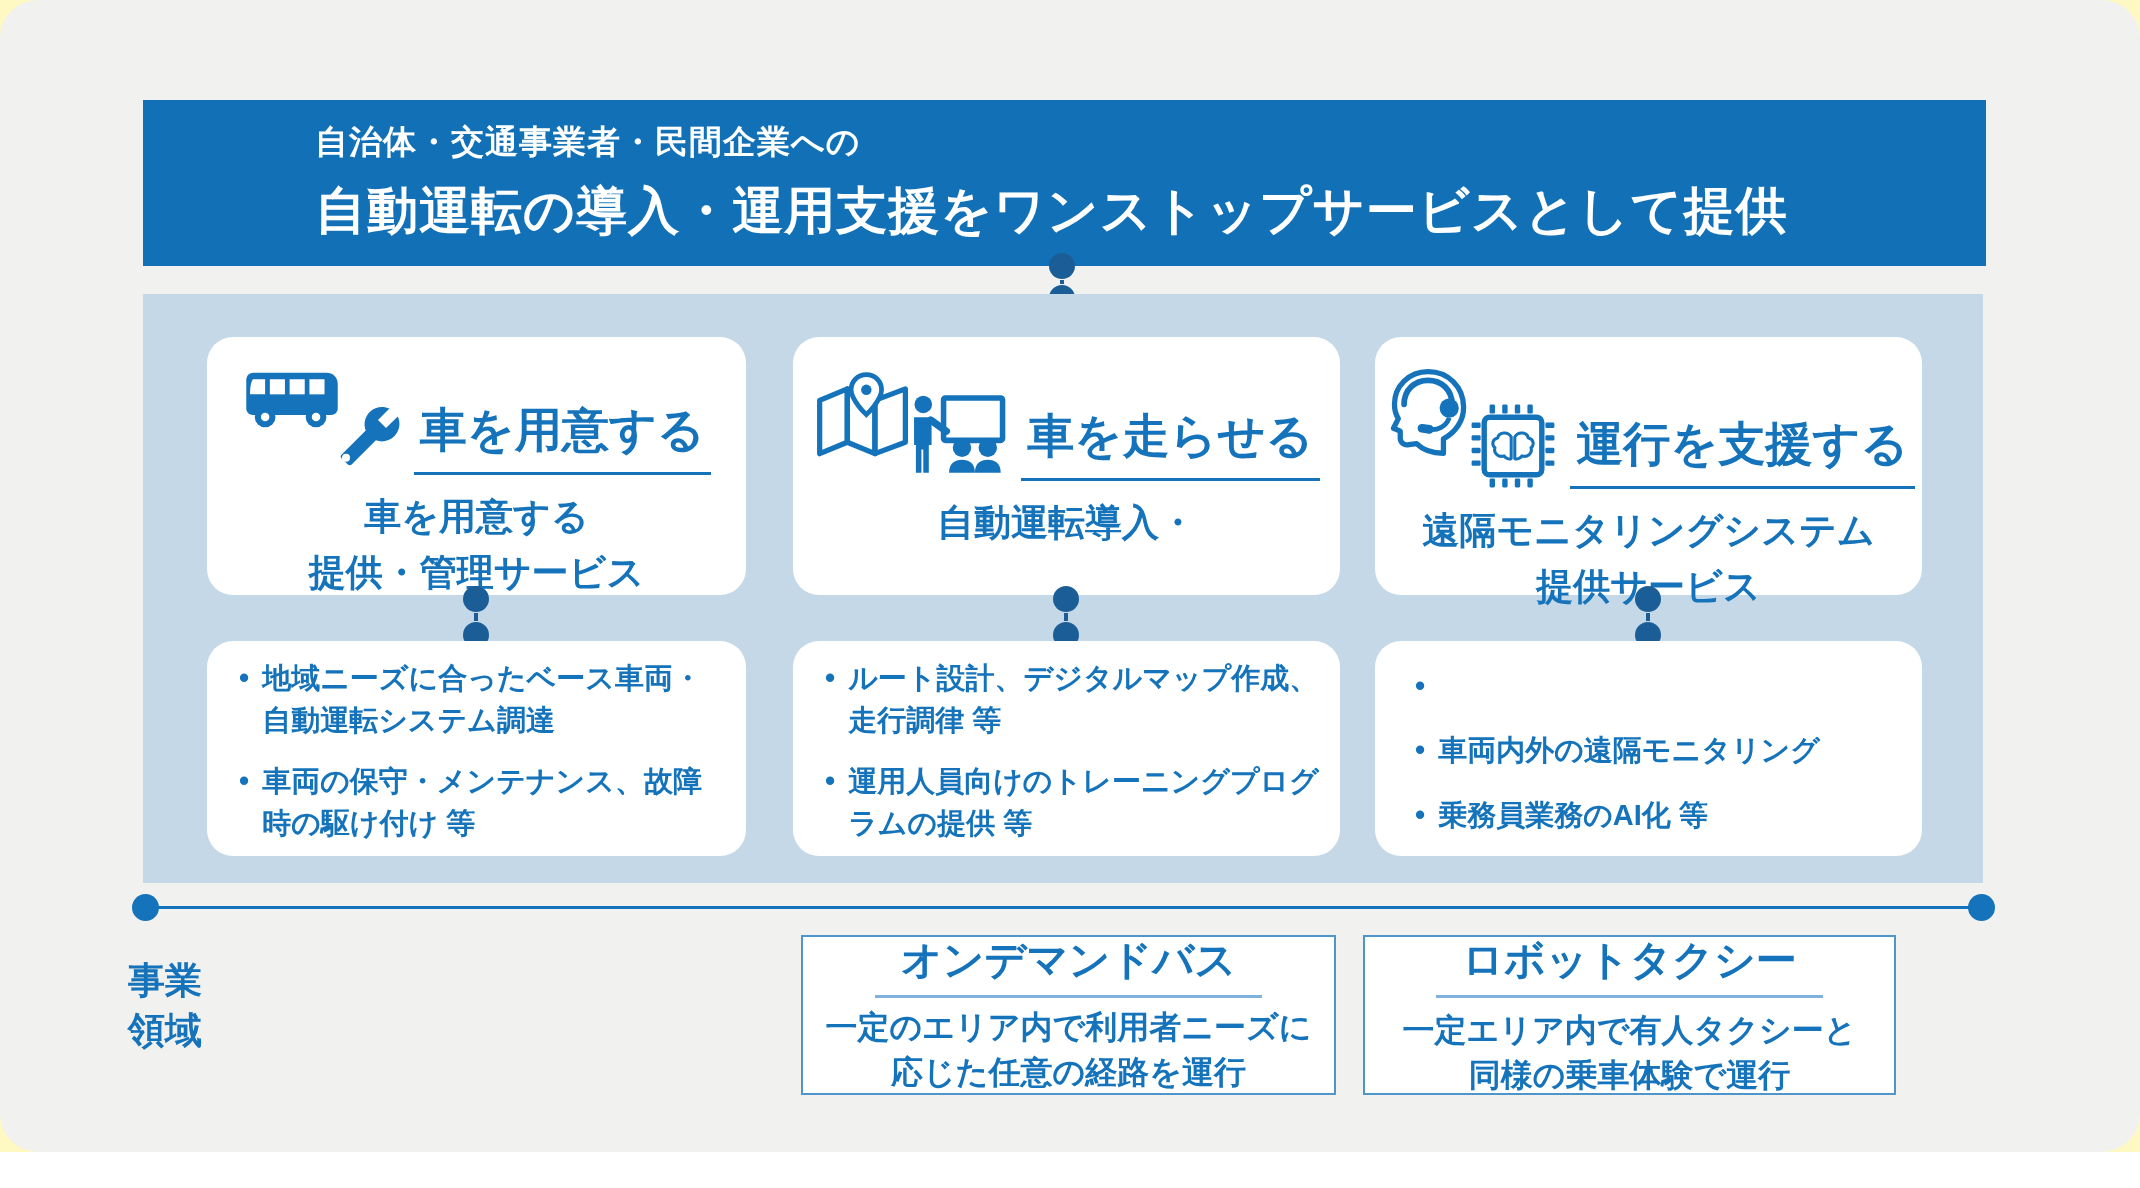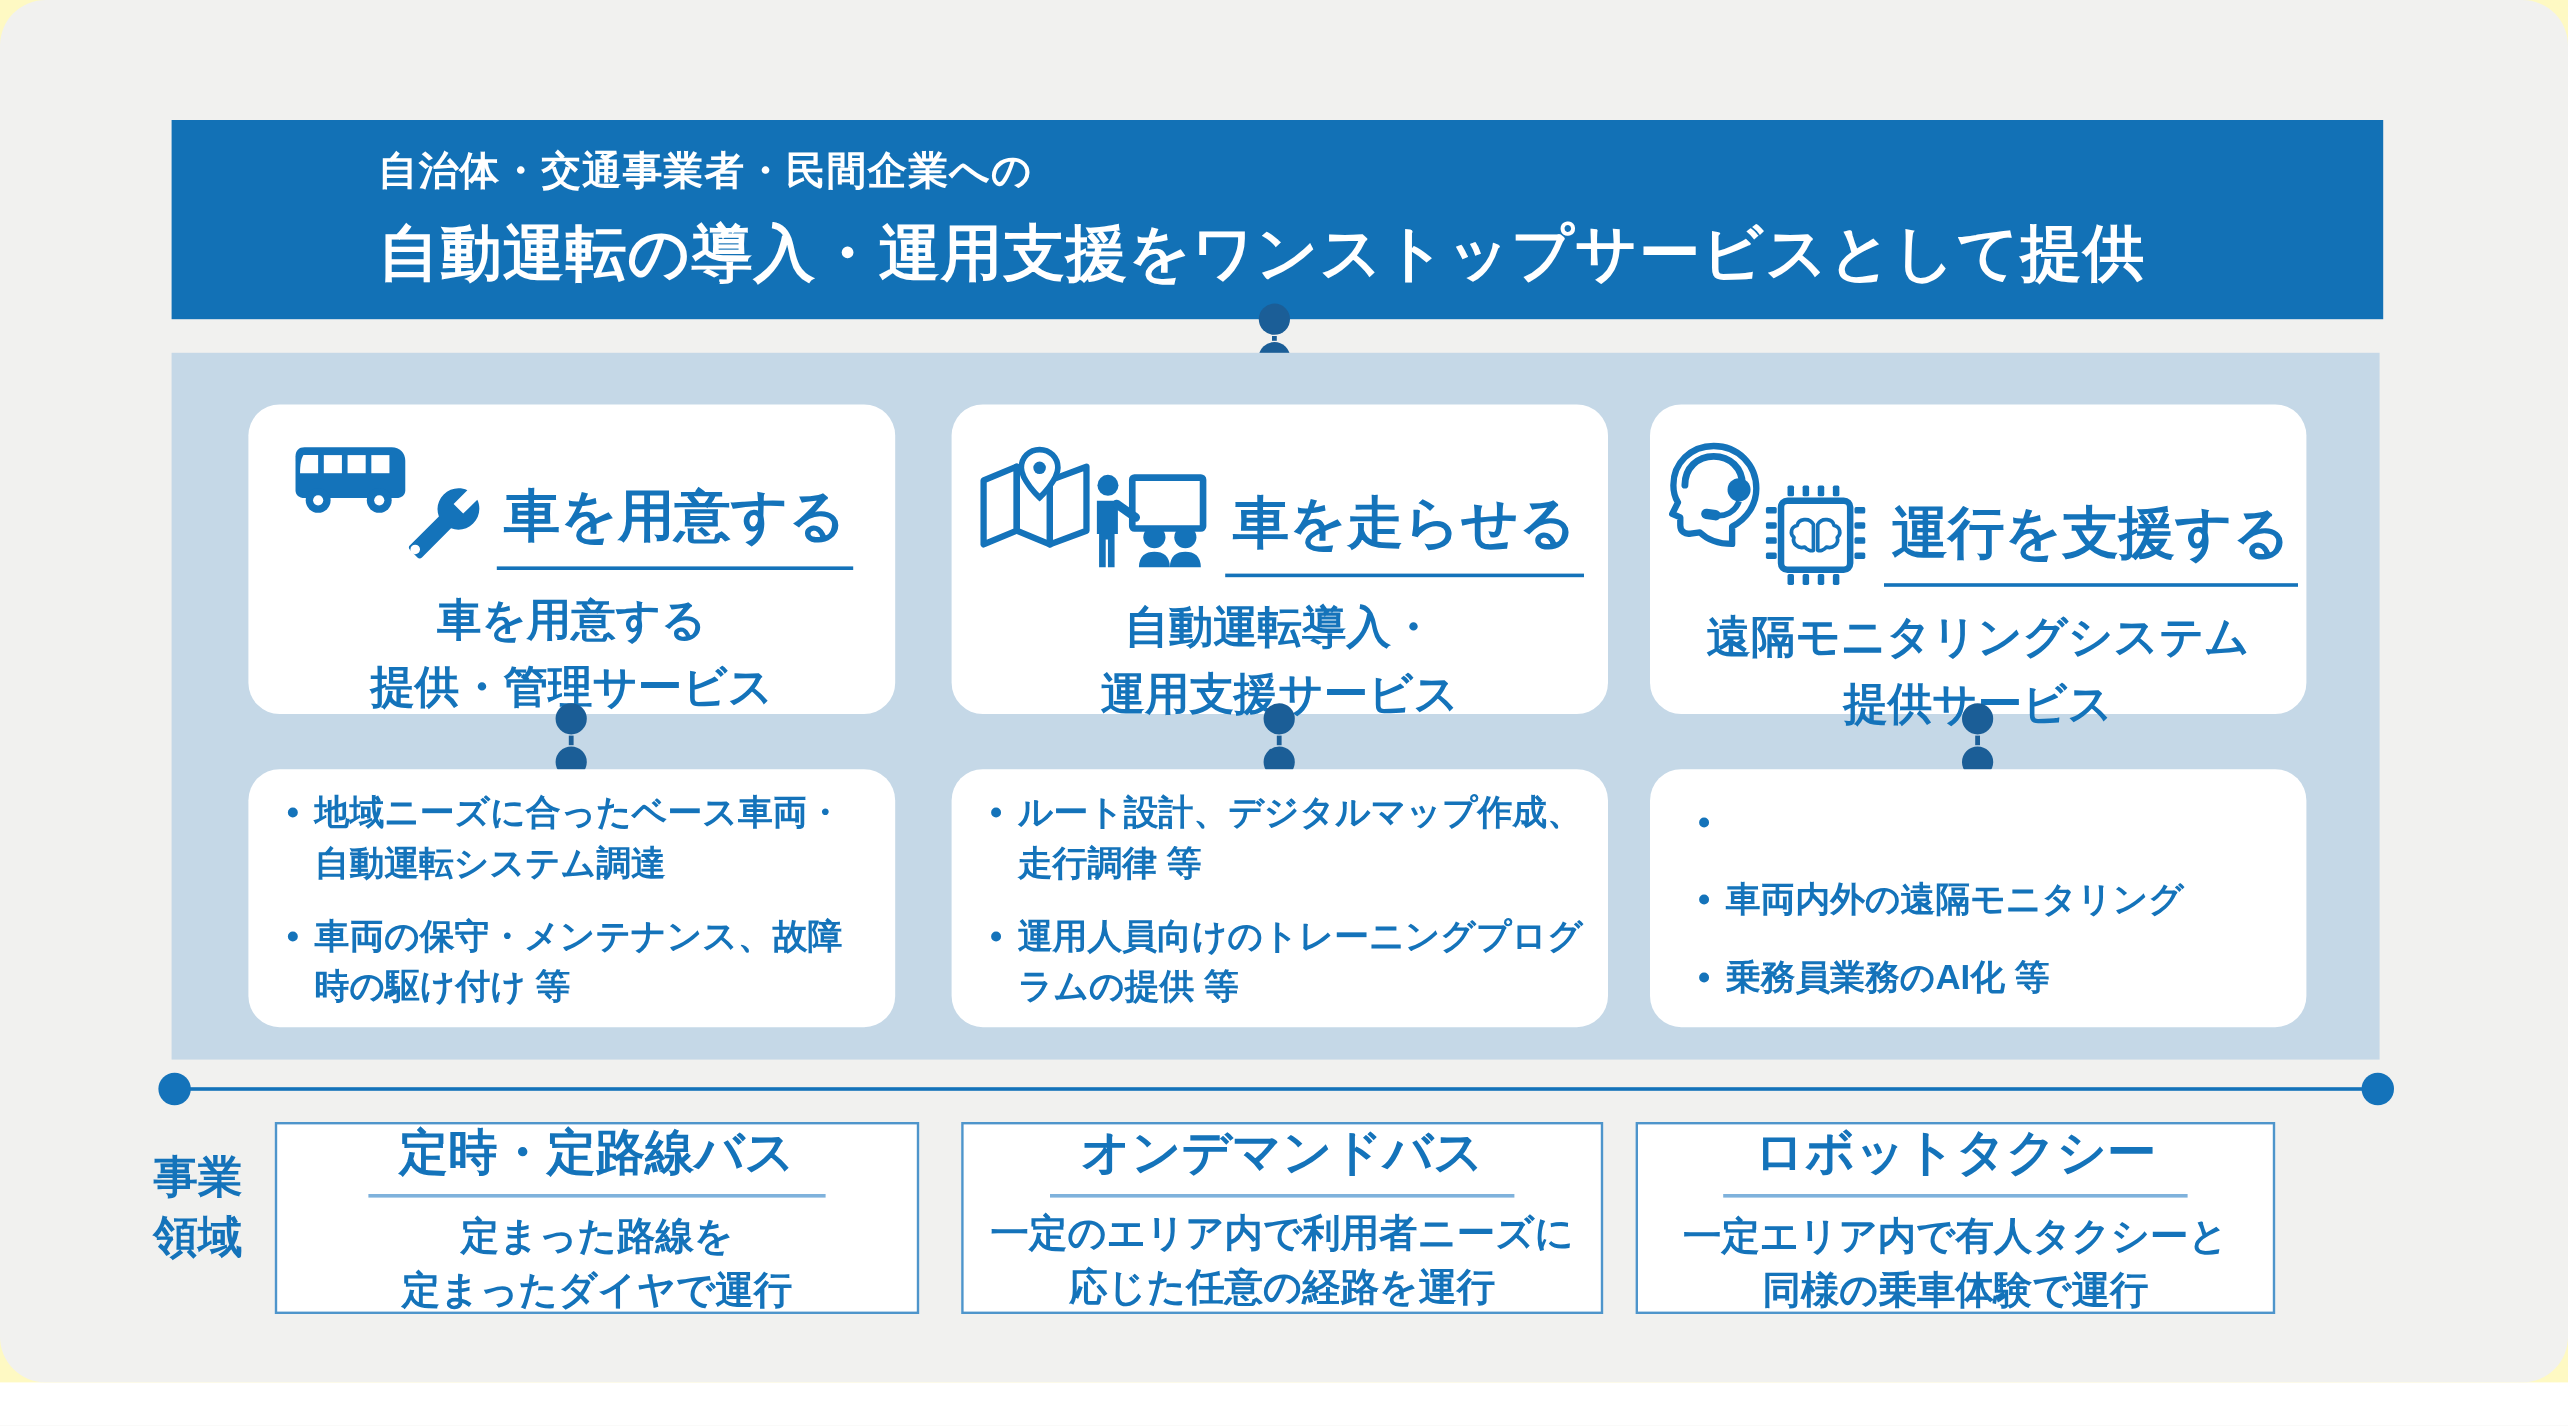--- a/index.html
+++ b/index.html
@@ -133,21 +133,20 @@
             <path d="M50 89 C50 79 56 75 64 75 C72 75 78 79 78 89 Z" fill="#1473ba"></path>
             <circle cx="92" cy="62" r="10" fill="#1473ba"></circle>
             <path d="M78 89 C78 79 84 75 92 75 C100 75 106 79 106 89 Z" fill="#1473ba"></path>
           </svg>
         </span>
       </span>
       <span class="svc-title">車を走らせる</span>
     </div>
     <div class="svc-sub">
       <div>自動運転導入・</div>
-      <div>運用支援サービス</div>
     </div>
   </div>
 
   <div class="svc-card" style="left:1375px;width:547px;">
     <div class="svc-head" style="gap:8px;">
       <span class="icon-cluster" style="width:180px;height:126px;">
         <span style="position:absolute;left:0;top:0;">
           <svg width="96" height="96" viewBox="0 0 100 100">
             <g stroke="#1473ba" stroke-width="5.5" fill="none" stroke-linecap="round" stroke-linejoin="round">
               <path d="M64 94 V79 C77 72 85 60 85 46 C85 25 69 9 48 9 C28 9 13 24 13 43 C13 49 14.5 54 17 58 L12 68 L19 71 V78 C19 83 23 86 28 85 L36 84 C42 90 52 94 64 94 Z"></path>
@@ -246,27 +245,20 @@
 
   <div class="hline"></div>
   <div class="hdot" style="left:132px;"></div>
   <div class="hdot" style="left:1968px;"></div>
 
   <div class="biz-label">
     <div>事業</div>
     <div>領域</div>
   </div>
 
-  <div class="biz-box" style="left:229px;width:537px;">
-    <div class="biz-title">定時・定路線バス</div>
-    <div class="biz-desc">
-      <div>定まった路線を</div>
-      <div>定まったダイヤで運行</div>
-    </div>
-  </div>
   <div class="biz-box" style="left:801px;width:535px;font-family:Liberation Mono, monospace;">
     <div class="biz-title">オンデマンドバス</div>
     <div class="biz-desc">
       <div>一定のエリア内で利用者ニーズに</div>
       <div>応じた任意の経路を運行</div>
     </div>
   </div>
   <div class="biz-box" style="left:1363px;width:533px;">
     <div class="biz-title">ロボットタクシー</div>
     <div class="biz-desc">

